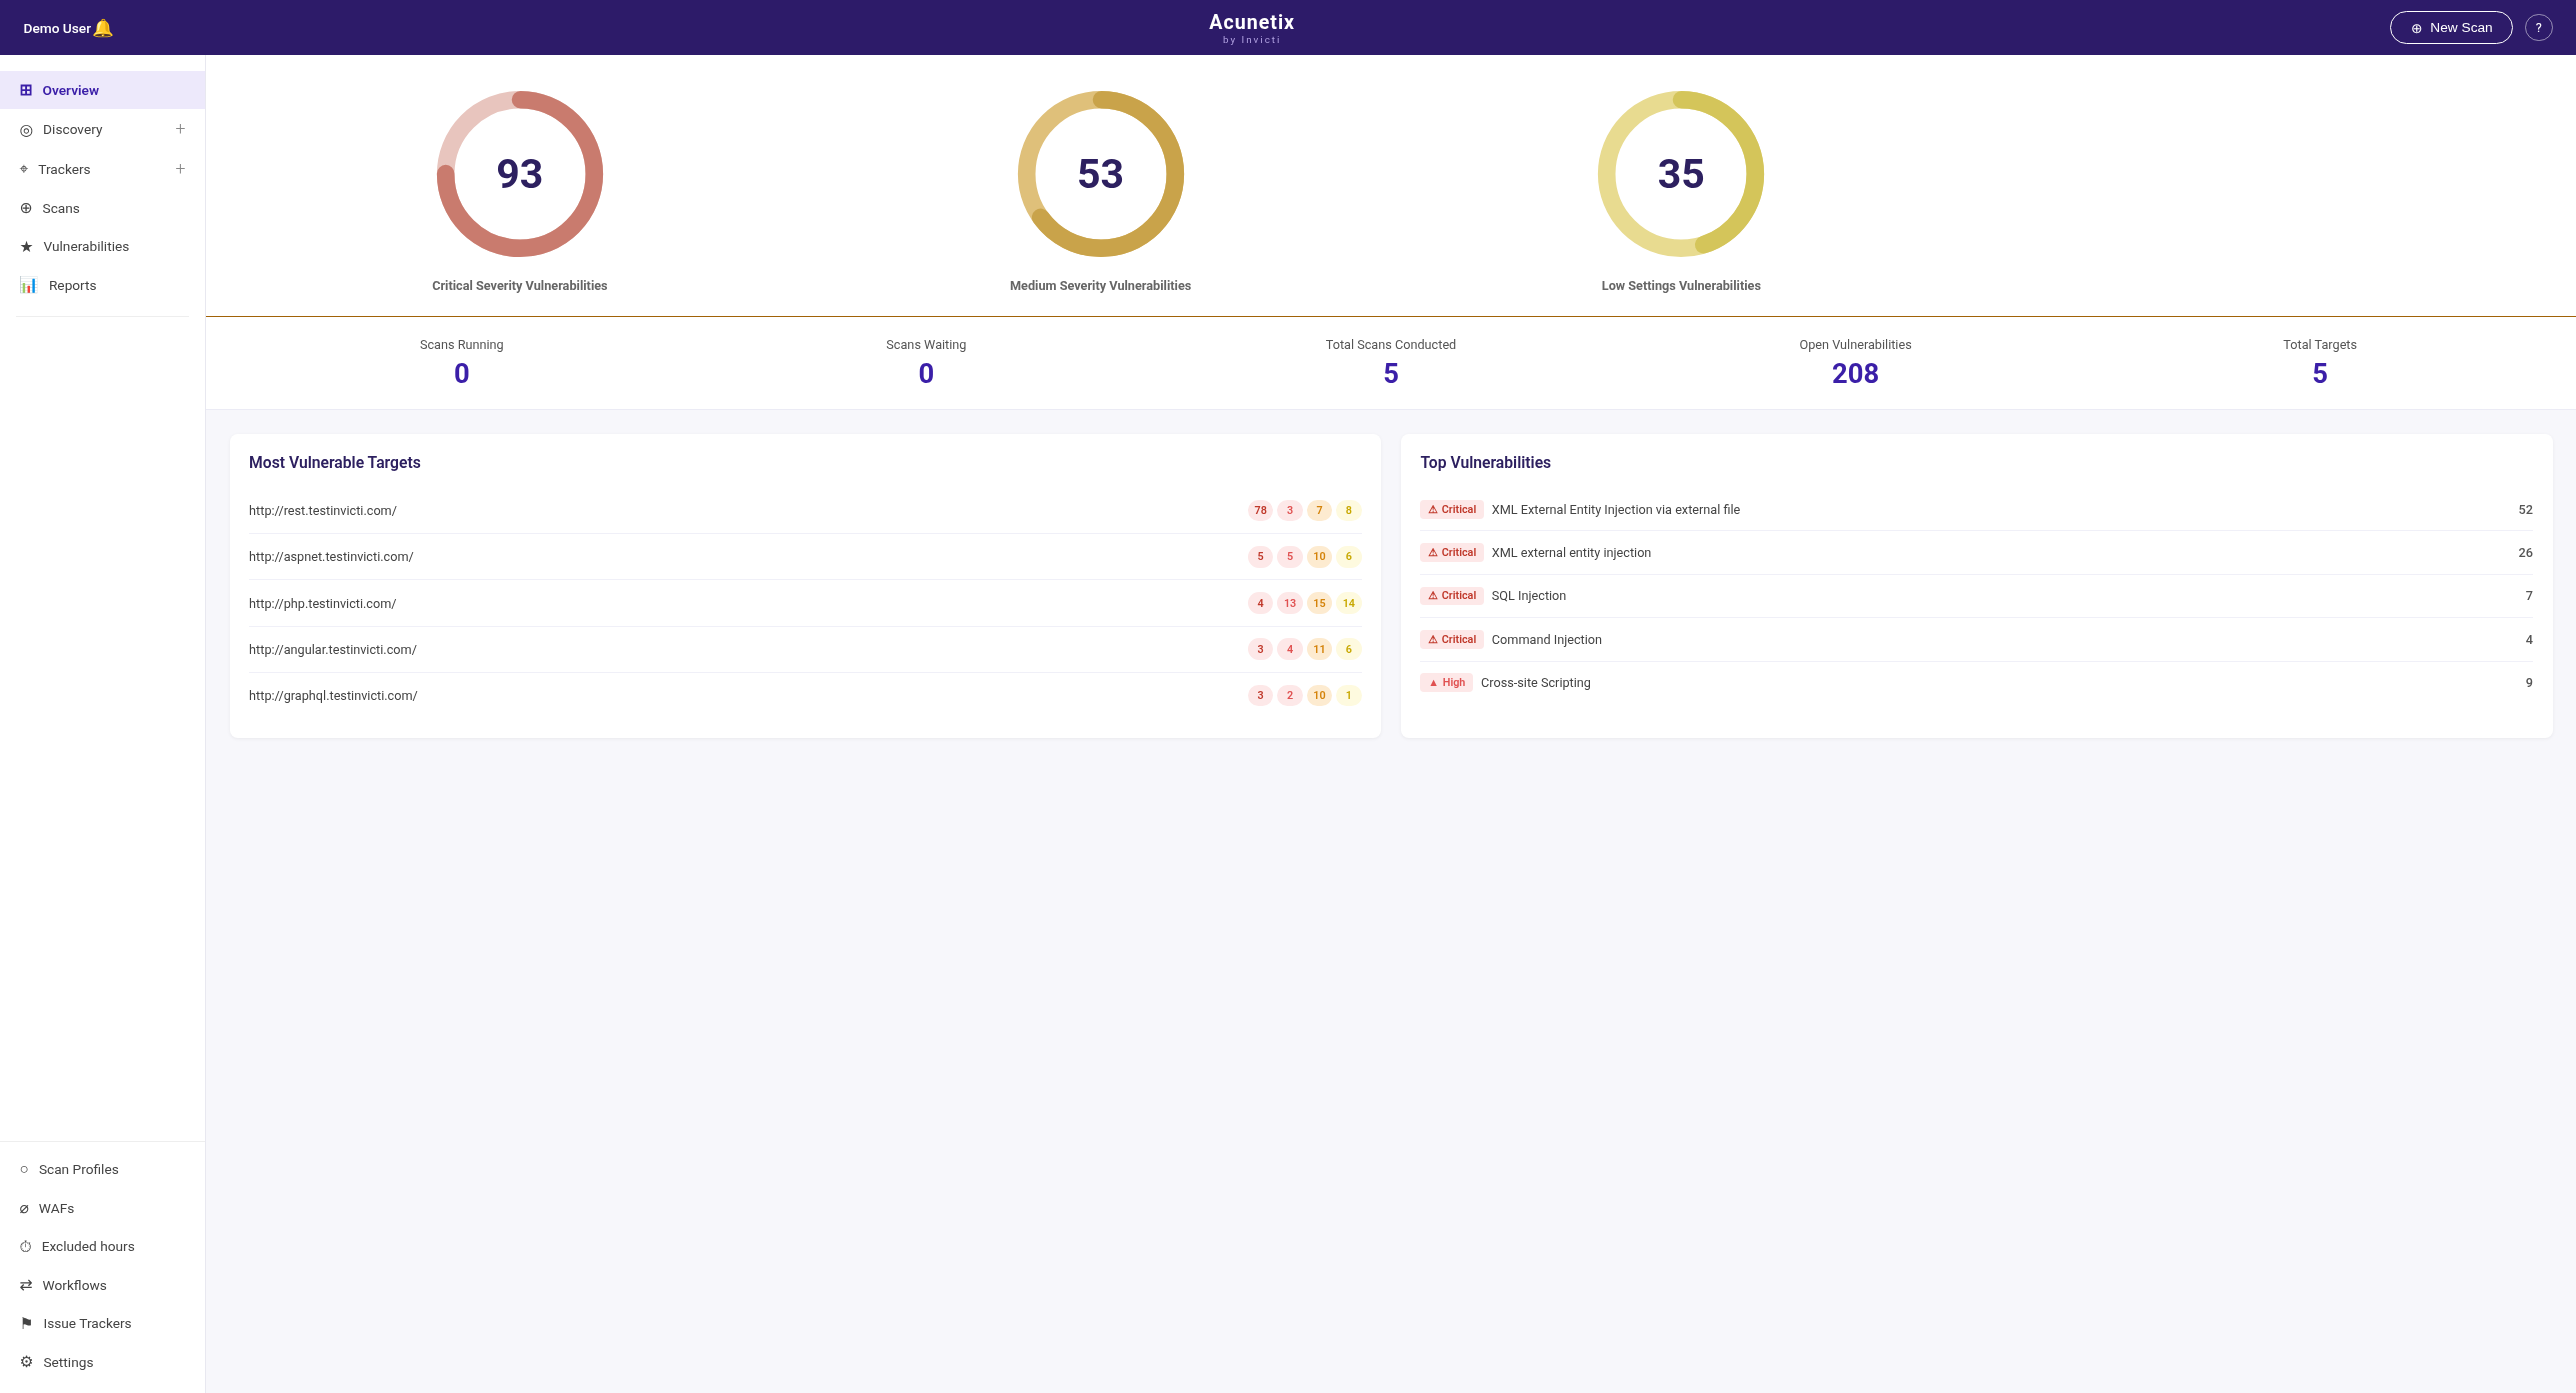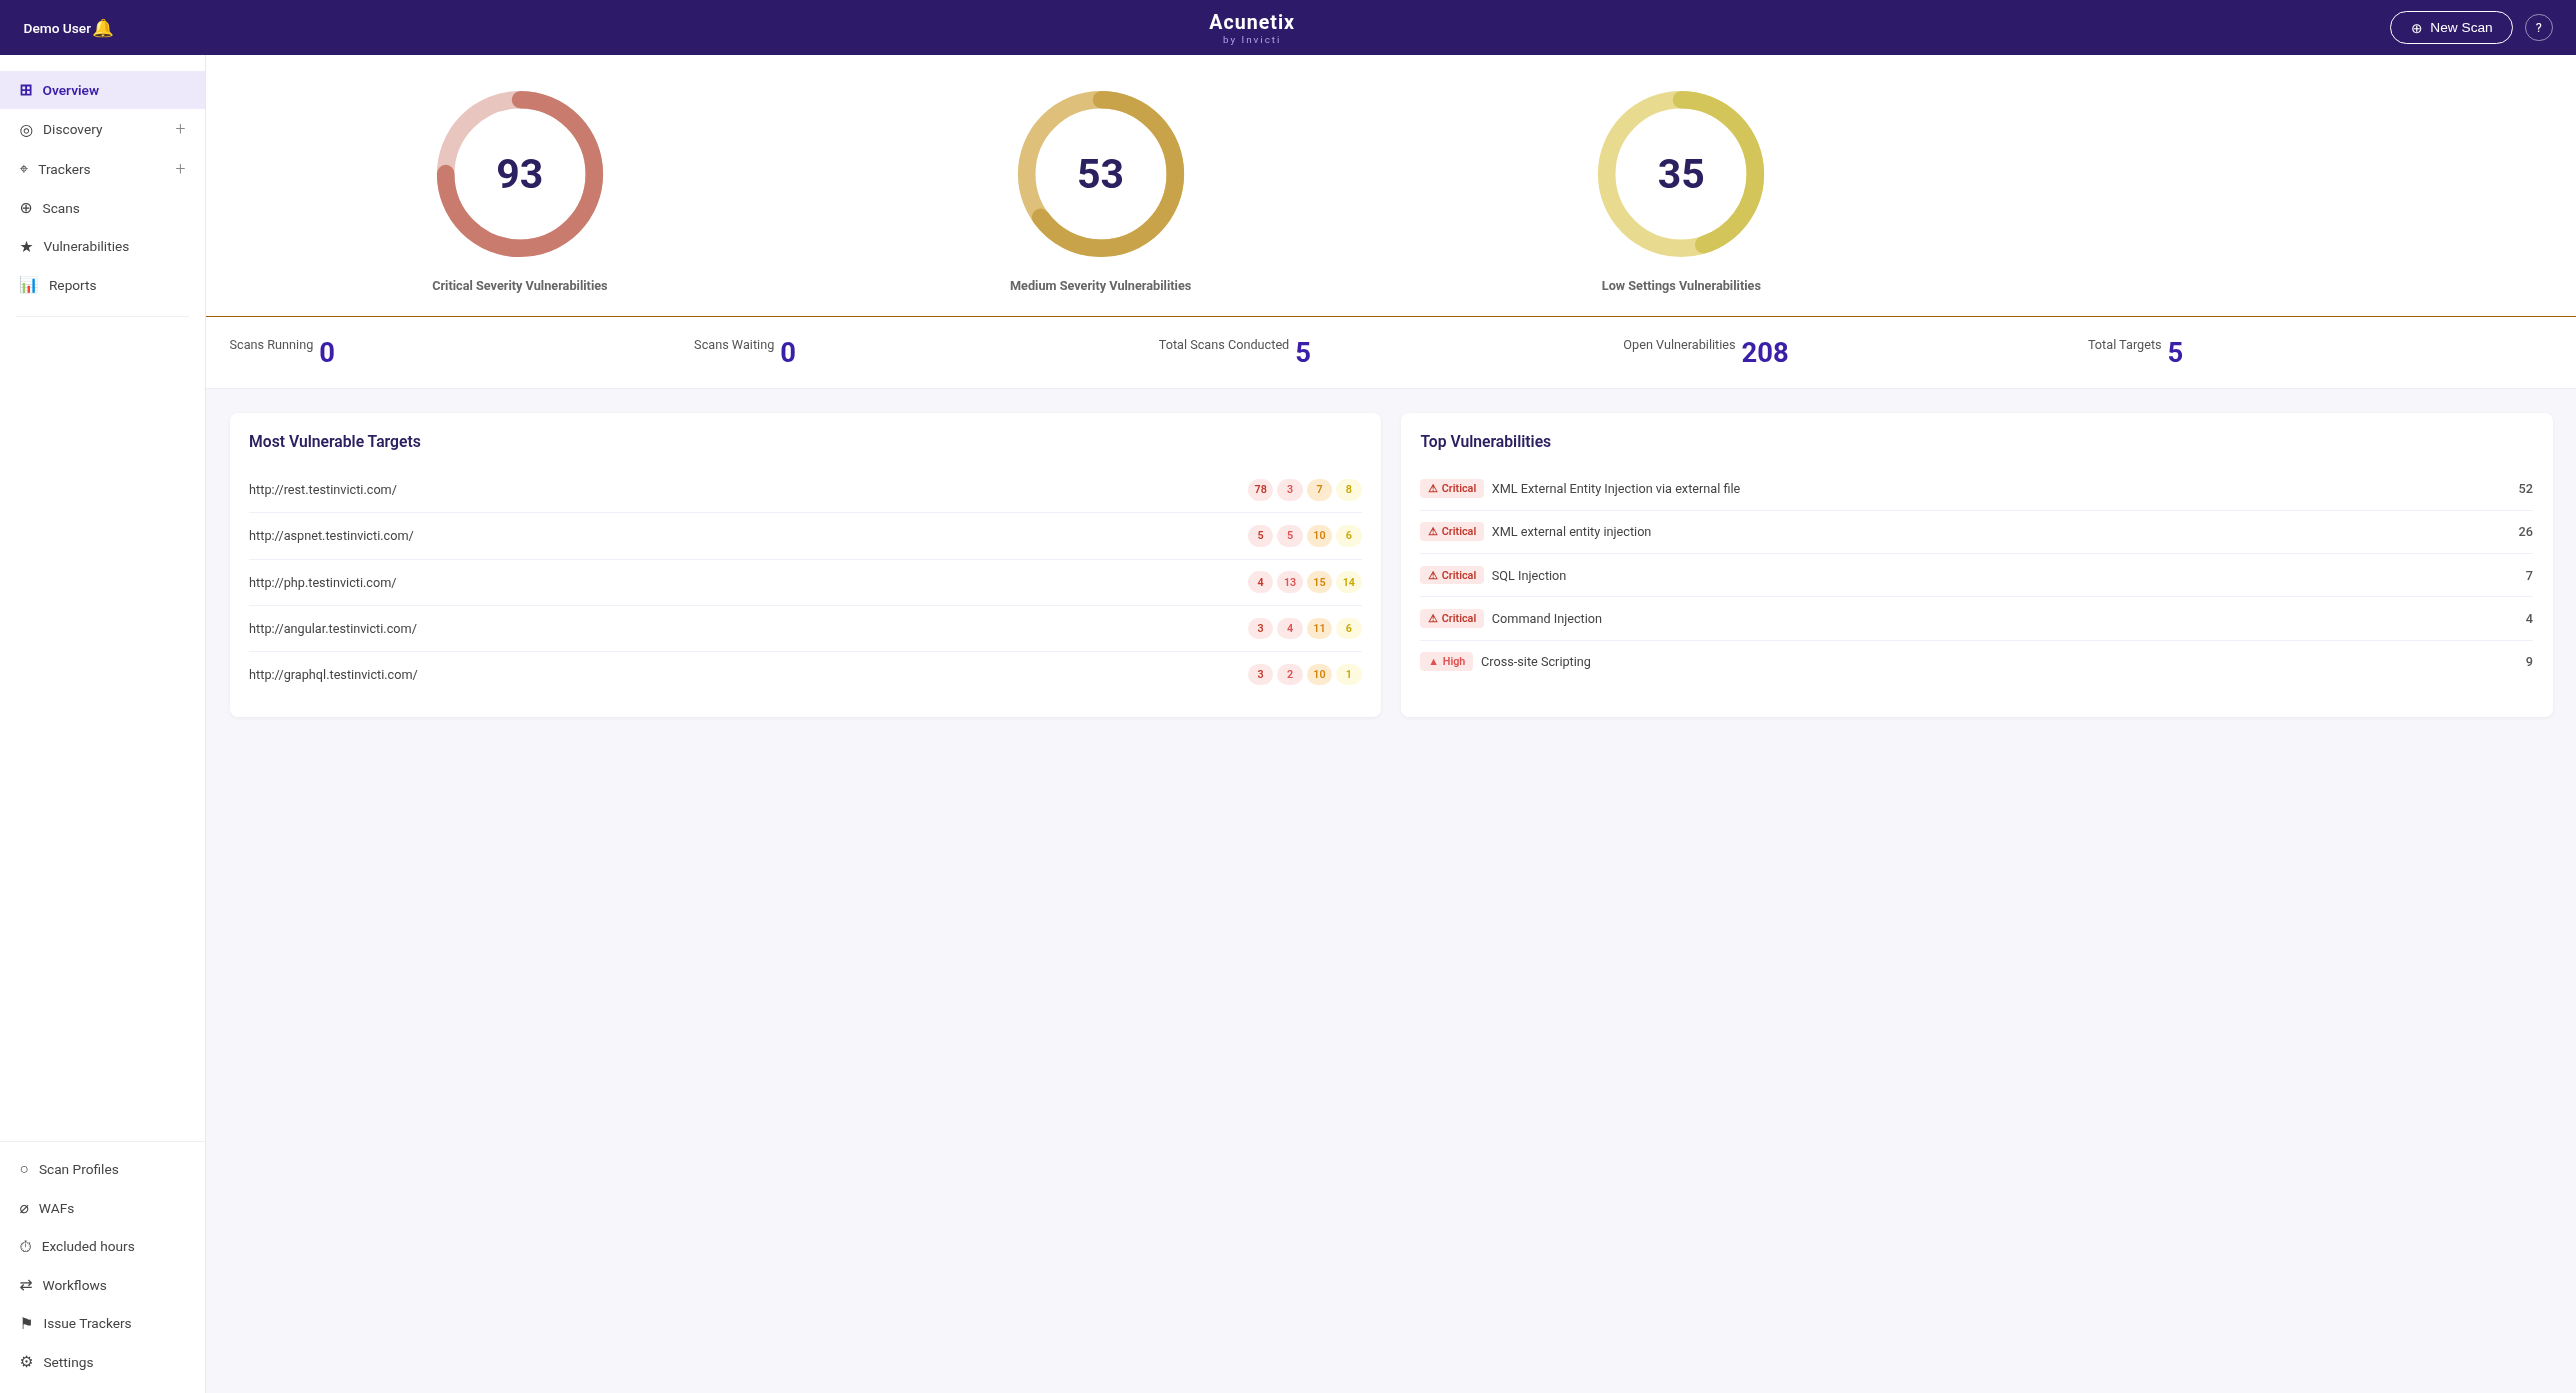--- a/index.html
+++ b/index.html
@@ -94,21 +94,21 @@
 
     
     .metrics-row {
       display: grid;
       grid-template-columns: repeat(5, 1fr);
       background: white;
       padding: 19.6px 23.5px;
       border-bottom: 1px solid #ebebf5;
       text-align: center;
     }
-    .metric-item { display: flex; gap: 5.9px; }
+    .metric-item { display: flex; flex-direction: column; gap: 5.9px; }
     .metric-label { font-size: 12.7px; color: #555; }
     .metric-value { font-size: 27.4px; font-weight: 700; color: #3b1fa8; }
 
     
     .panels { display: grid; grid-template-columns: 1fr 1fr; gap: 0; padding: 23.5px; gap: 19.6px; }
 
     .panel {
       background: white;
       border-radius: 7.8px;
       padding: 19.6px;

